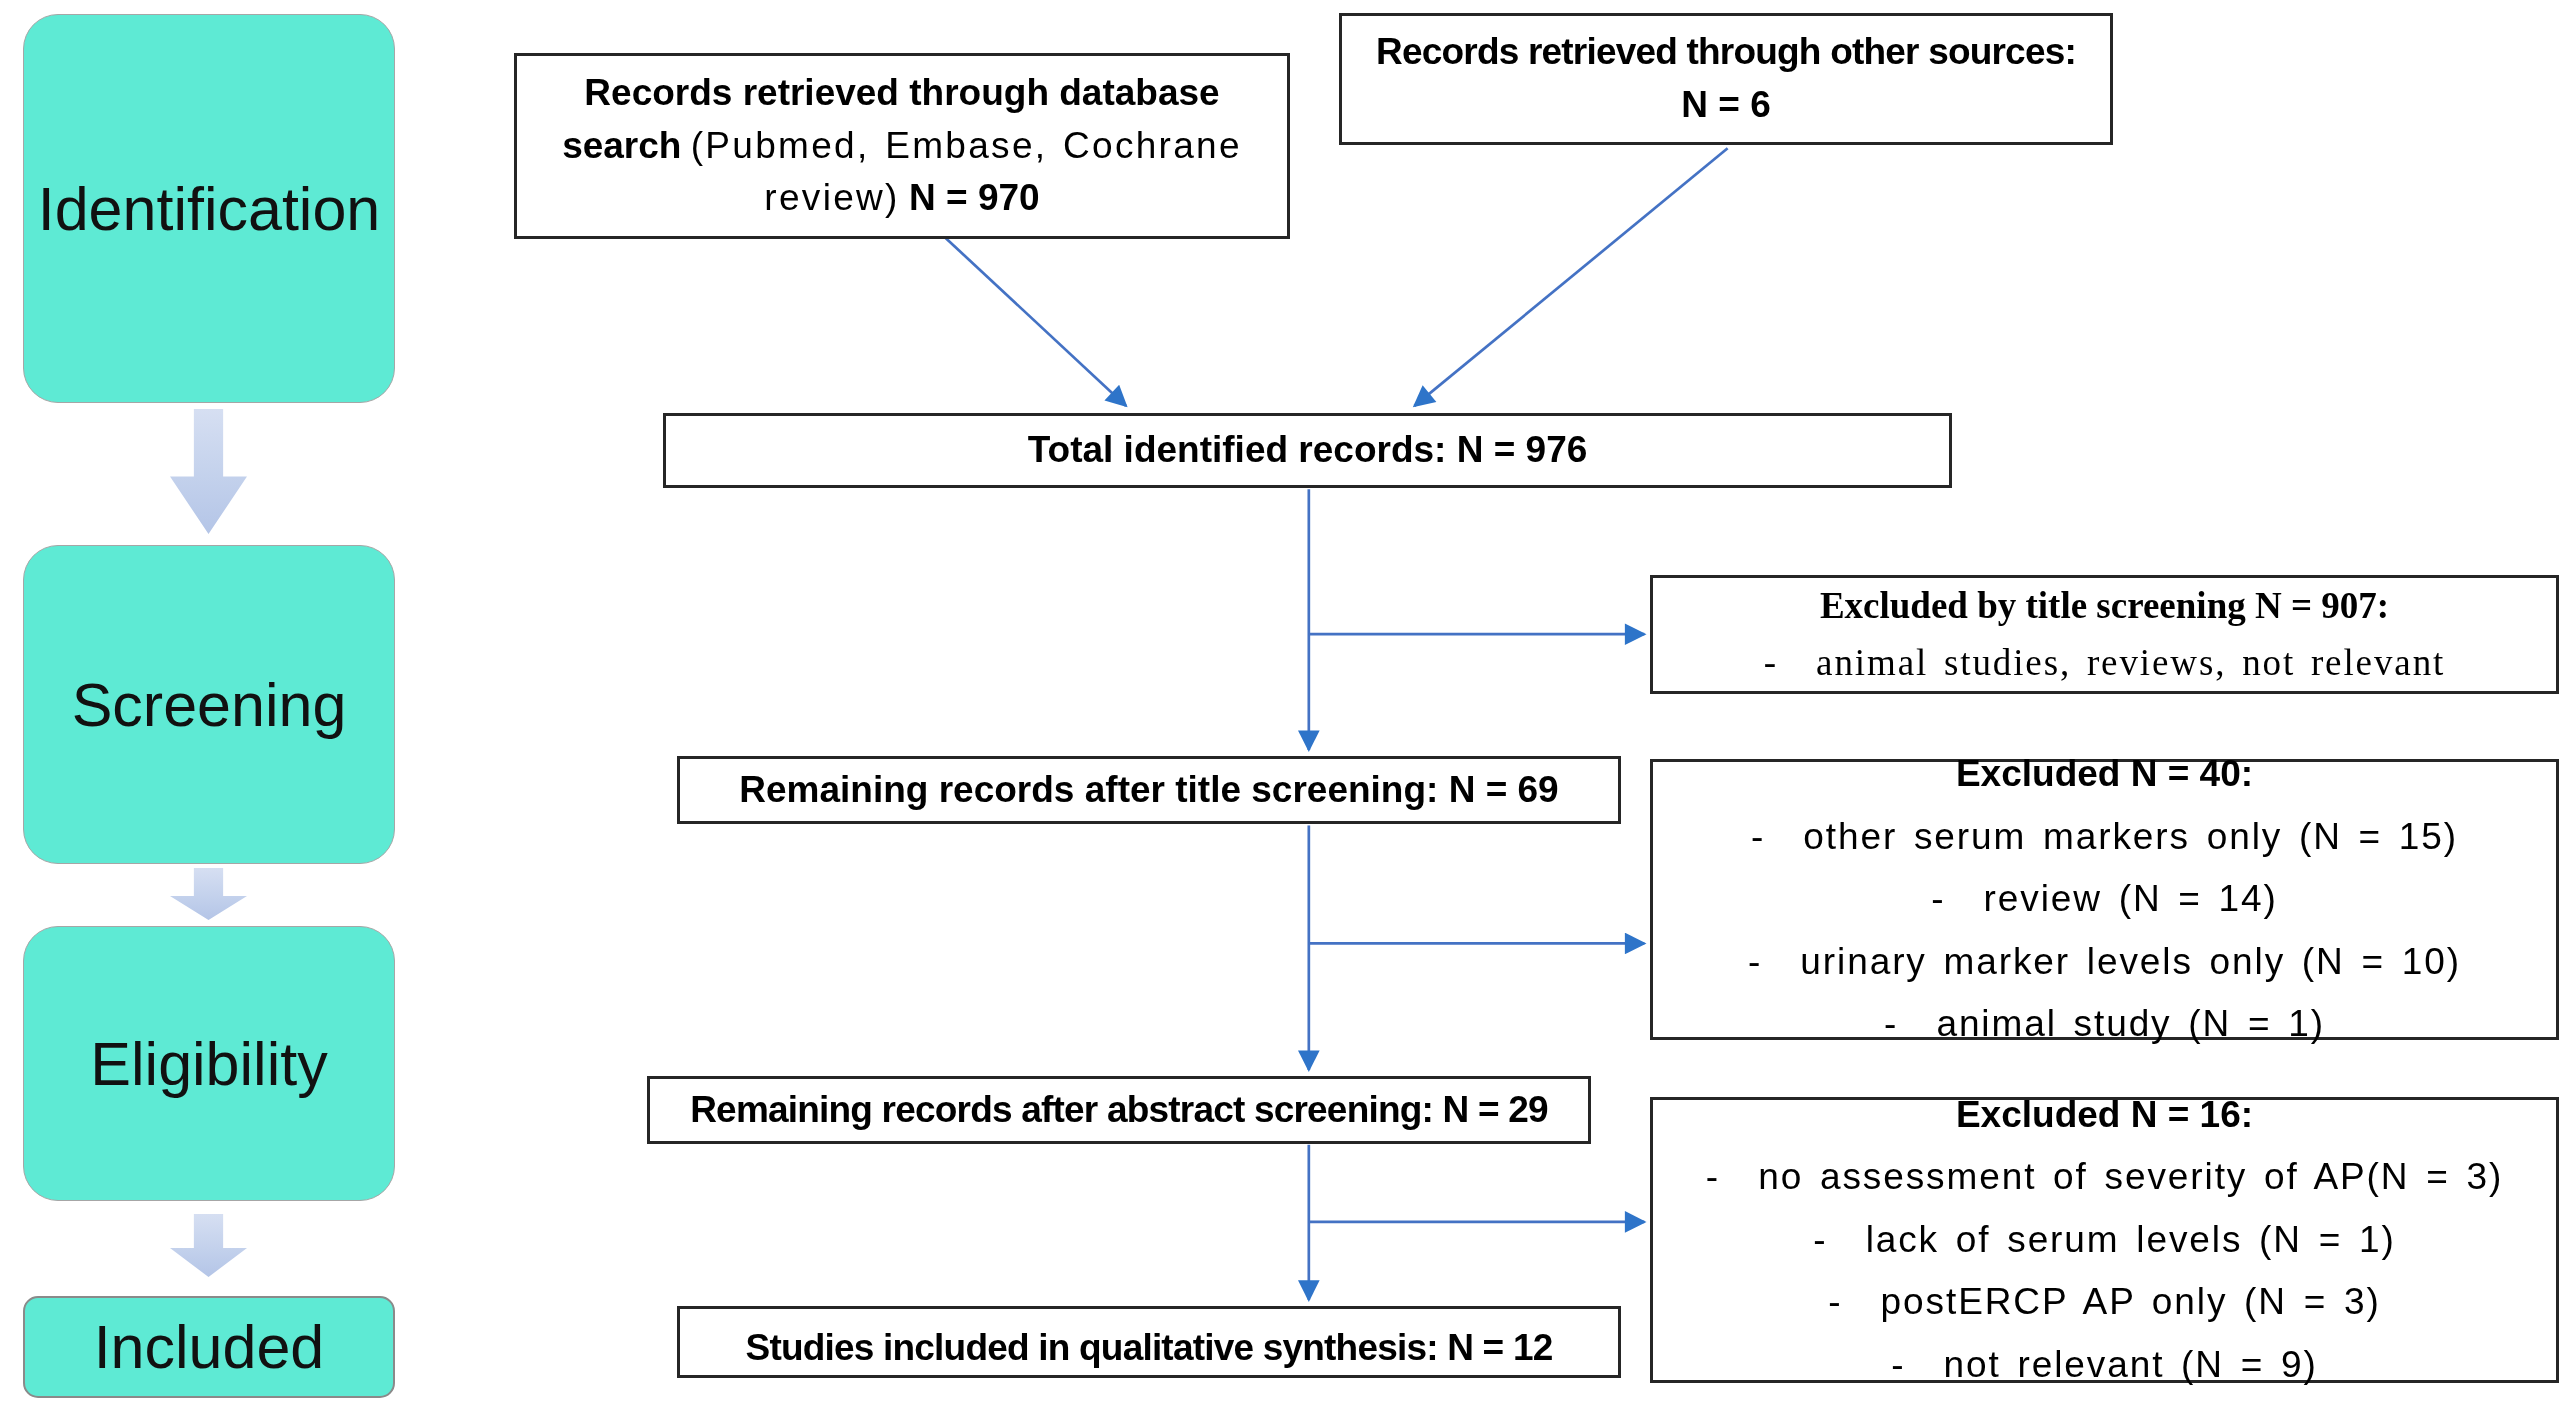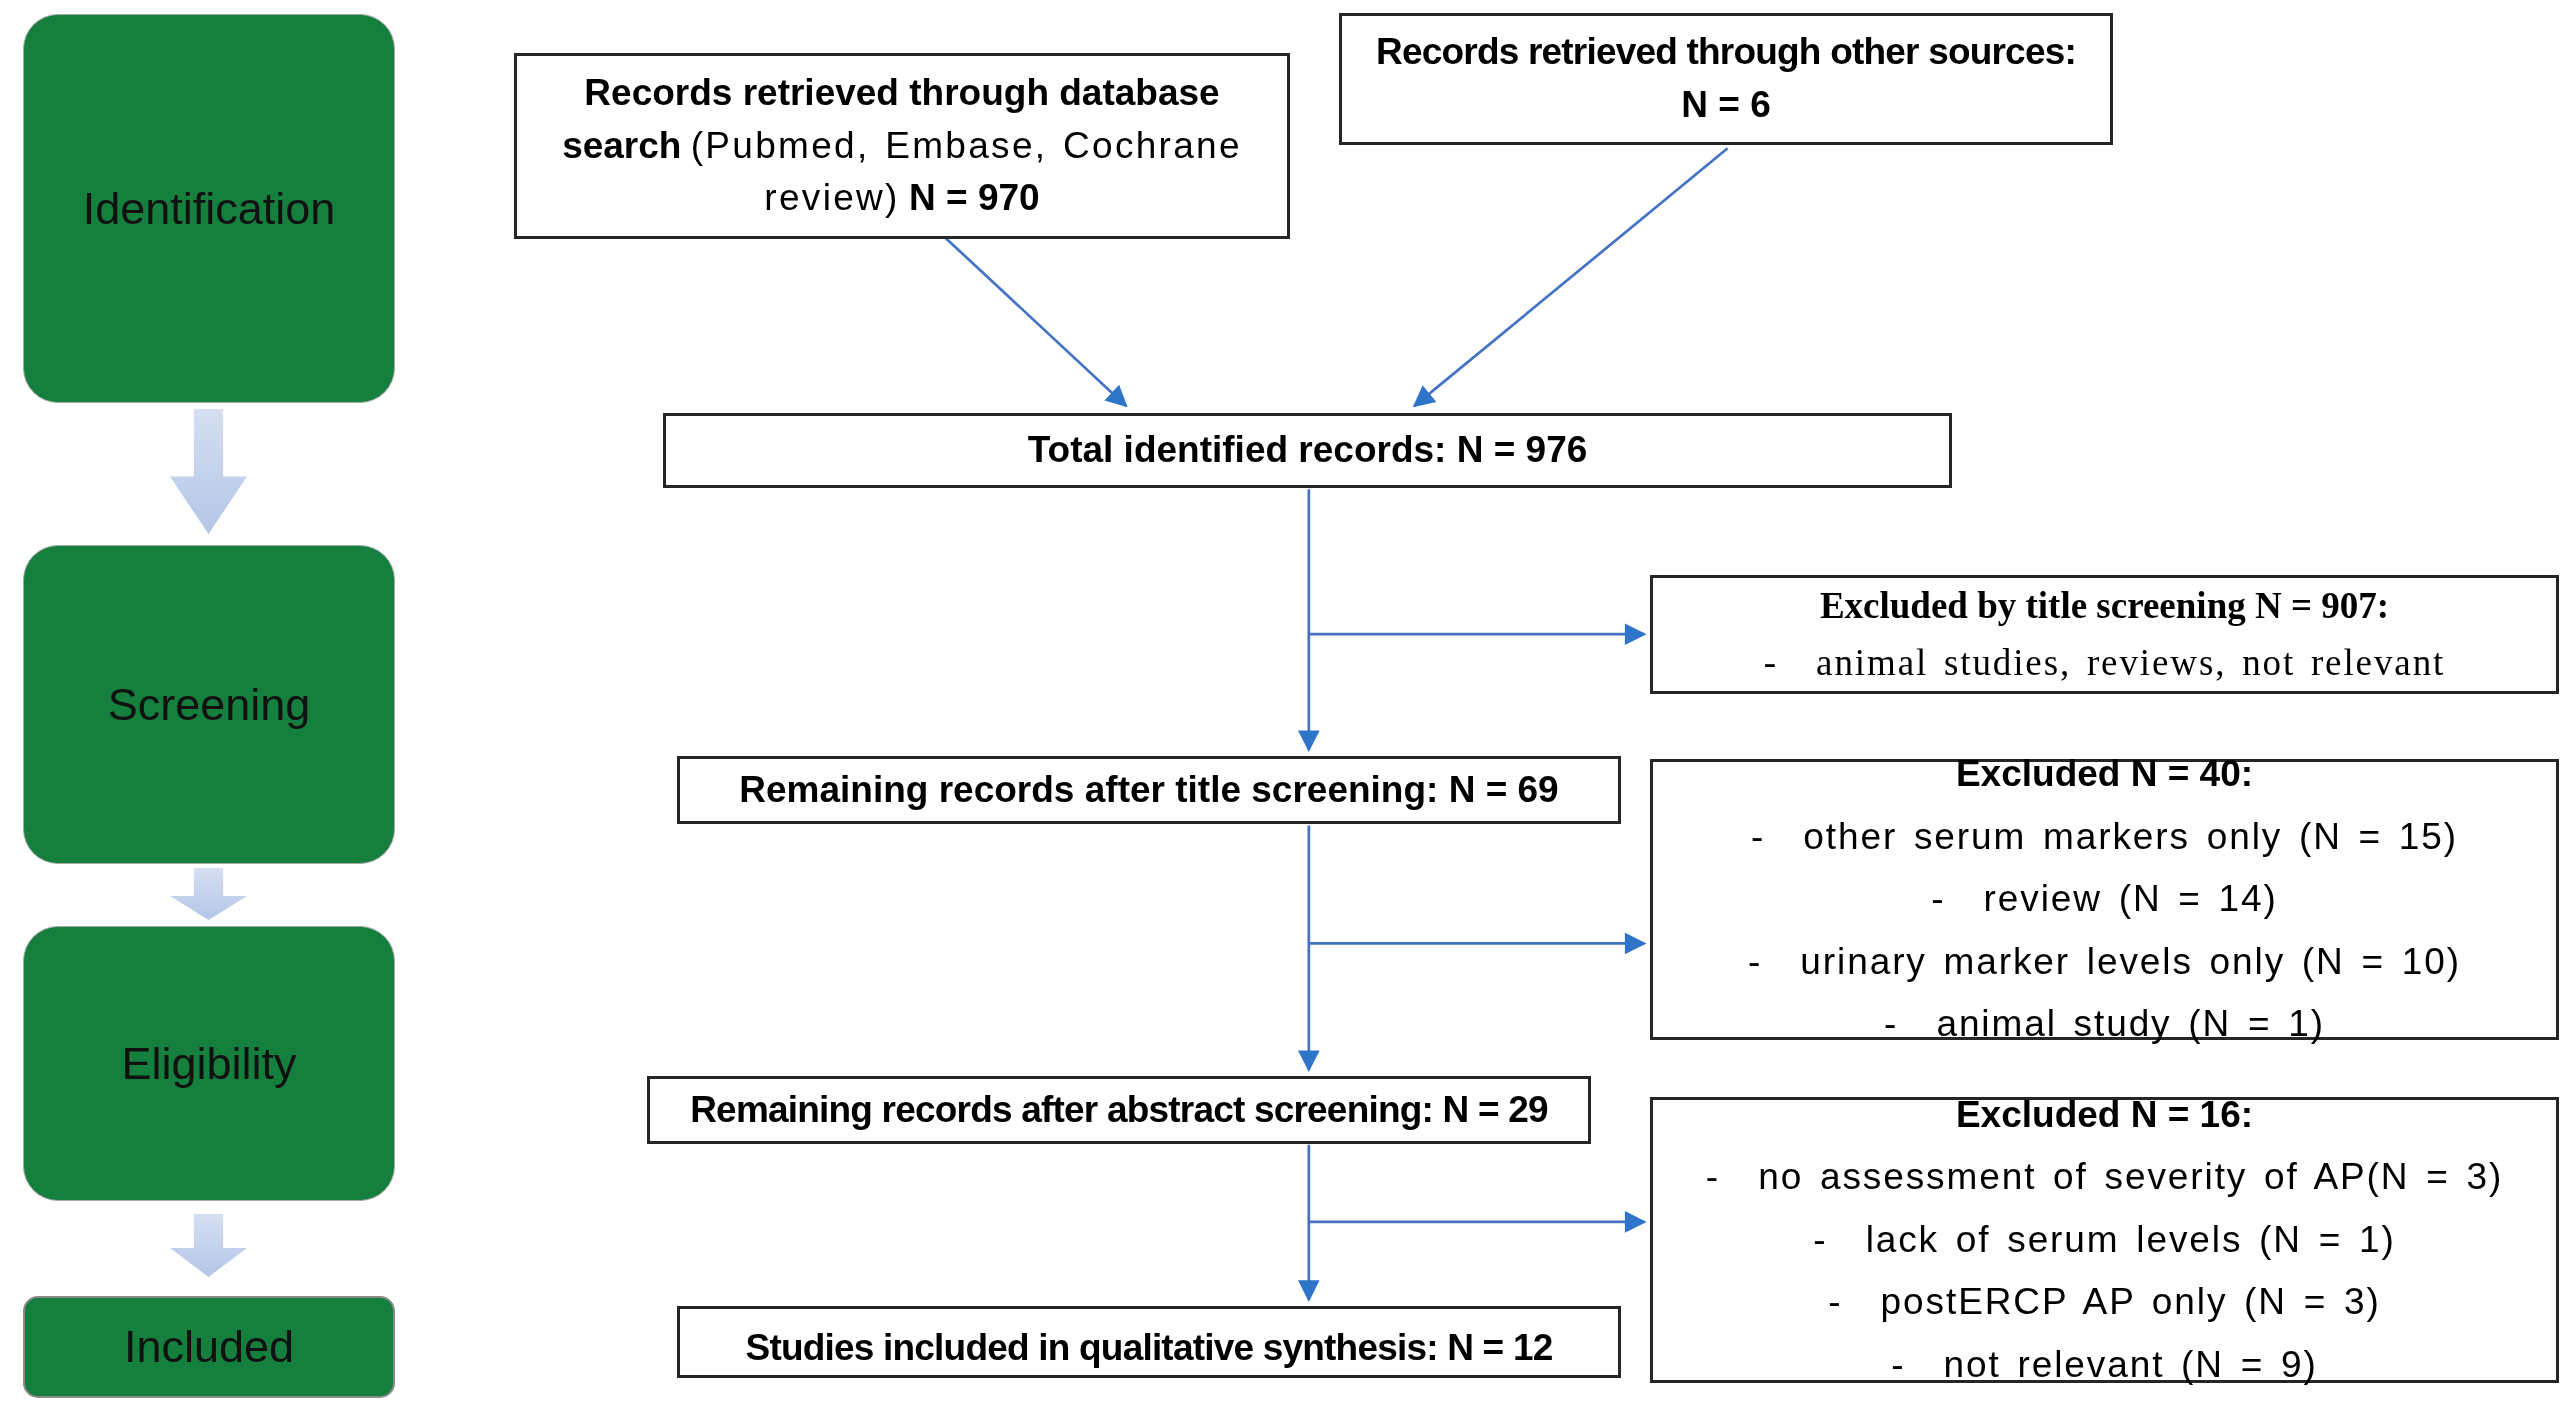--- a/index.html
+++ b/index.html
@@ -11,23 +11,23 @@
     font-family:"Liberation Sans", sans-serif;
     color:#000;
     overflow:hidden;
   }
   
   .stage{
     position:absolute;
     left:23px;width:372px;
     border:1.5px solid #a6a6a6;
     border-radius:35px;
-    background:#15803d;
+    background:#5eead4;
     display:flex;align-items:center;justify-content:center;
-    font-size:45px;
+    font-size:61px;
     color:#111;
     box-sizing:border-box;
   }
   .stage.small{
     border-radius:15px;
     border:2.3px solid #8a8a8a;
   }
   .block-arrow{
     position:absolute;
     left:170px;width:77px;

